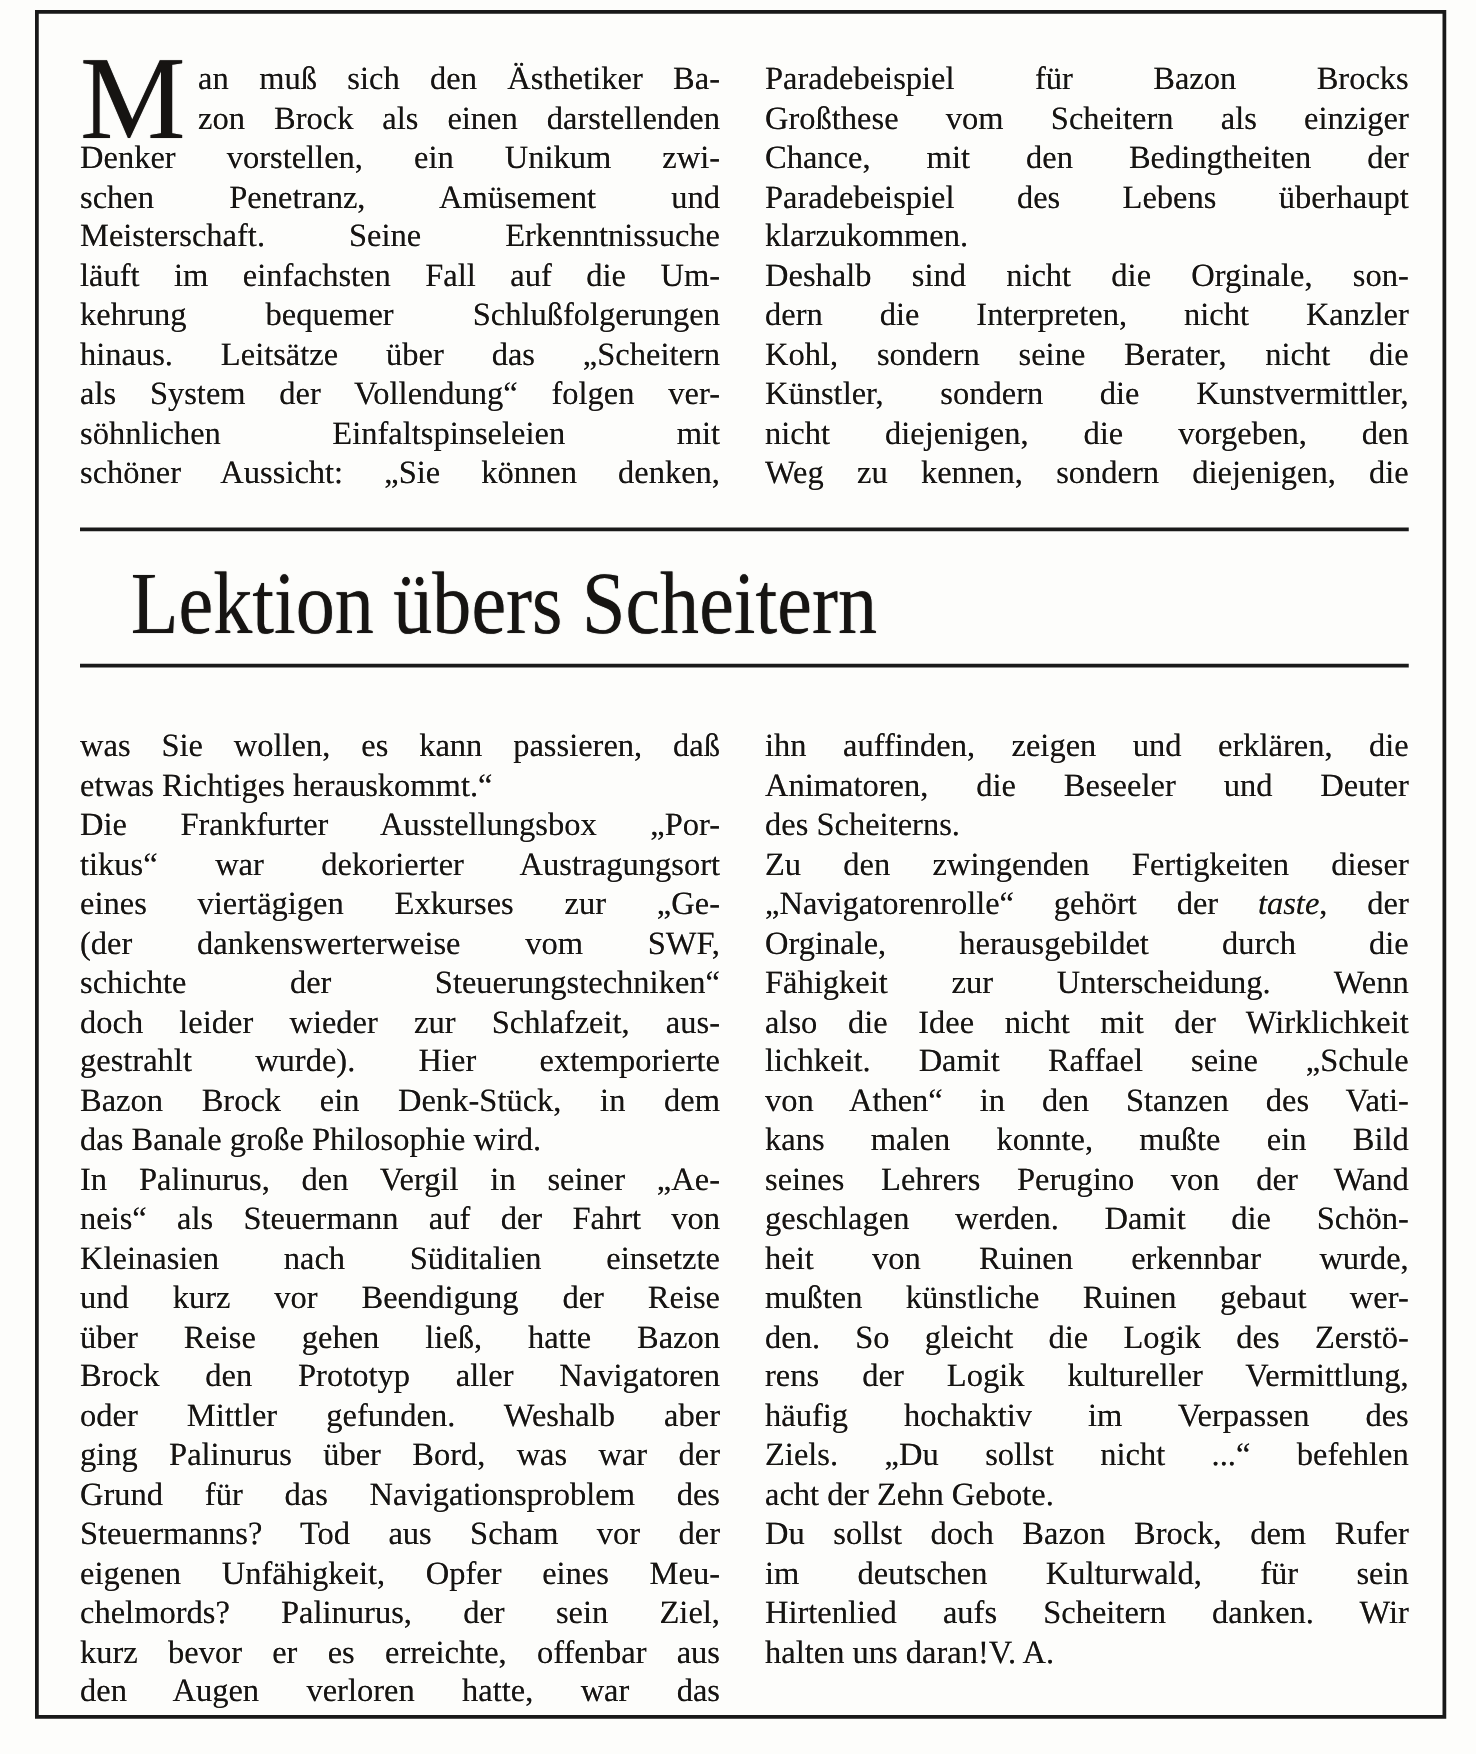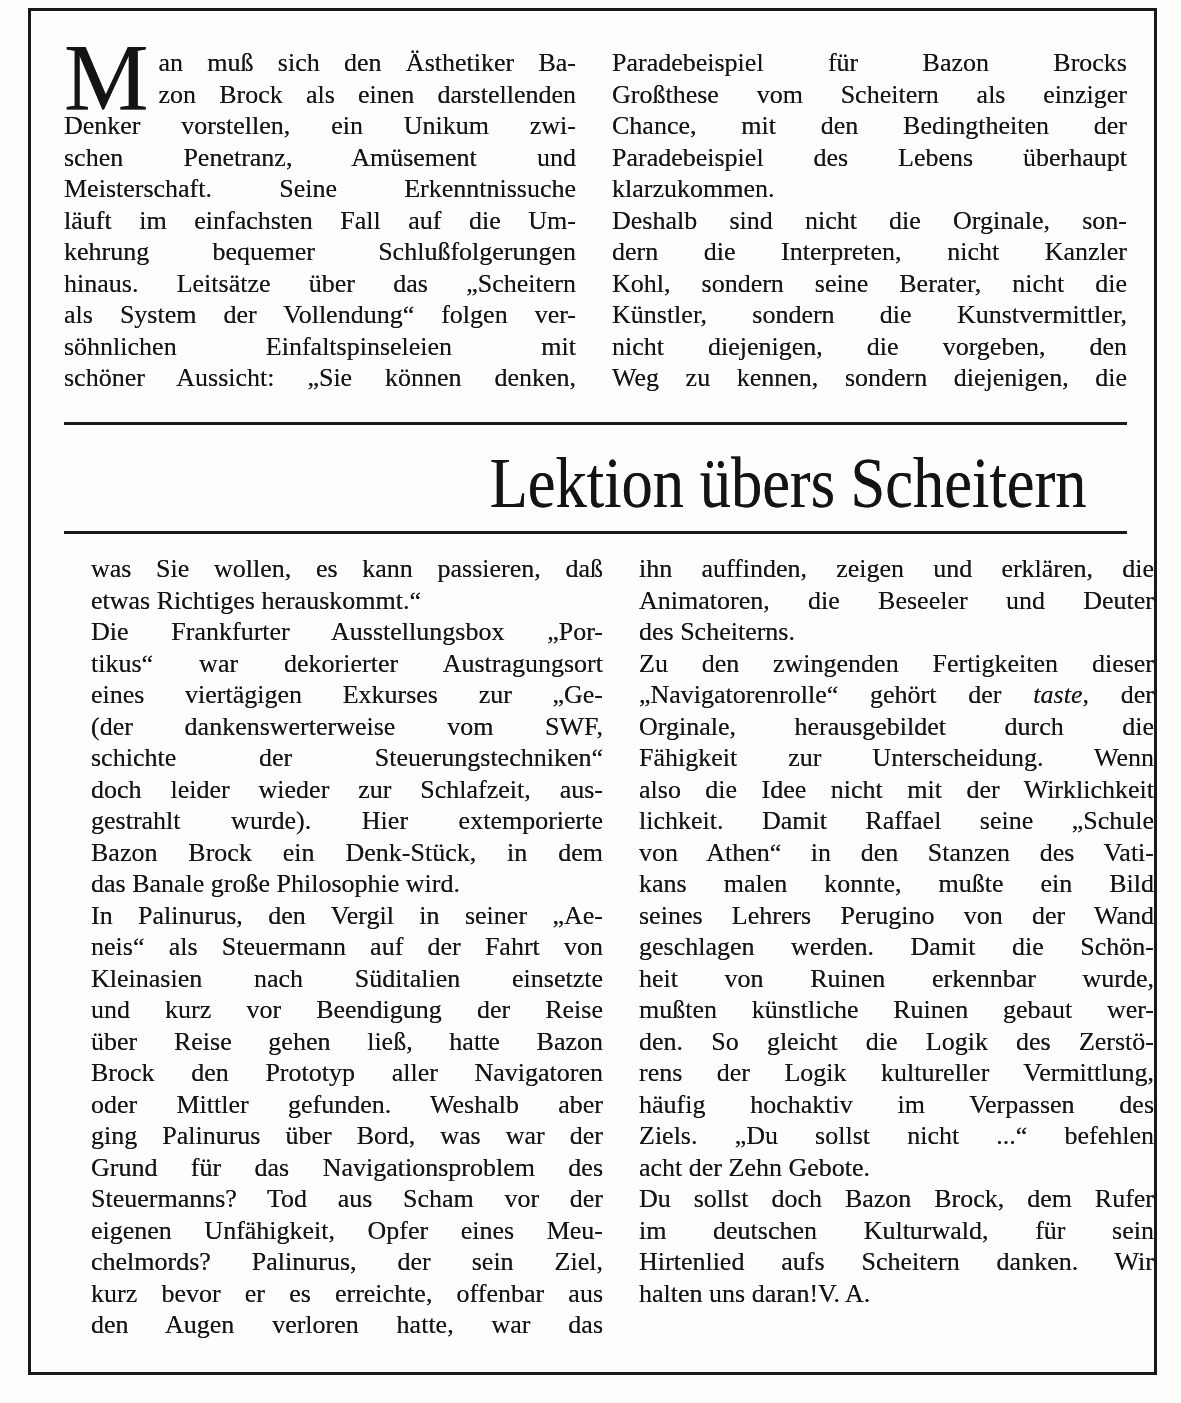--- a/index.html
+++ b/index.html
@@ -11,21 +11,21 @@
   }
   .page { position:relative; width:1181px; height:1403px; overflow:hidden; }
   .frame {
     position:absolute; left:28px; top:8px;
     width:1129px; height:1367px;
     border:3px solid #191919;
     box-sizing:border-box;
   }
   .cols { position:absolute; left:64px; width:1063px; display:flex; }
   .cols-top { top:47px; }
-  .cols-bottom { top:553px;margin-left:27px; }
+  .cols-bottom { top:581px; }
   .col { width:512px; }
   .col-right { margin-left:36px; width:515px; }
   .para { margin:0; }
   .ln {
     font-size:26px; line-height:31.5px; height:31.5px;
     text-align:justify; text-align-last:justify;
     text-shadow:0 0 0.5px rgba(10,10,10,0.65);
     overflow:visible; white-space:normal;
   }
   .ln.flush { text-align-last:left; }
@@ -37,21 +37,21 @@
     text-shadow:0 0 0.6px rgba(10,10,10,0.7);
   }
   .rule {
     position:absolute; left:64px; width:1063px; height:3px;
     background:#1a1a1a;
   }
   .rule-top { top:422px; }
   .rule-bottom { top:531px; }
   .headline {
     position:absolute; left:64px; top:441px; width:1063px;
-    text-align:right; font-size:71px; line-height:84px;
+    text-align:left; font-size:71px; line-height:84px;
     font-weight:normal; margin:0;
     text-shadow:0 0 0.7px rgba(10,10,10,0.8);
   }
   .headline span { display:inline-block; transform:scaleX(0.88); transform-origin:center; }
 </style>
 </head>
 <body>
 
 <div class="page">
   <div class="frame"></div>

